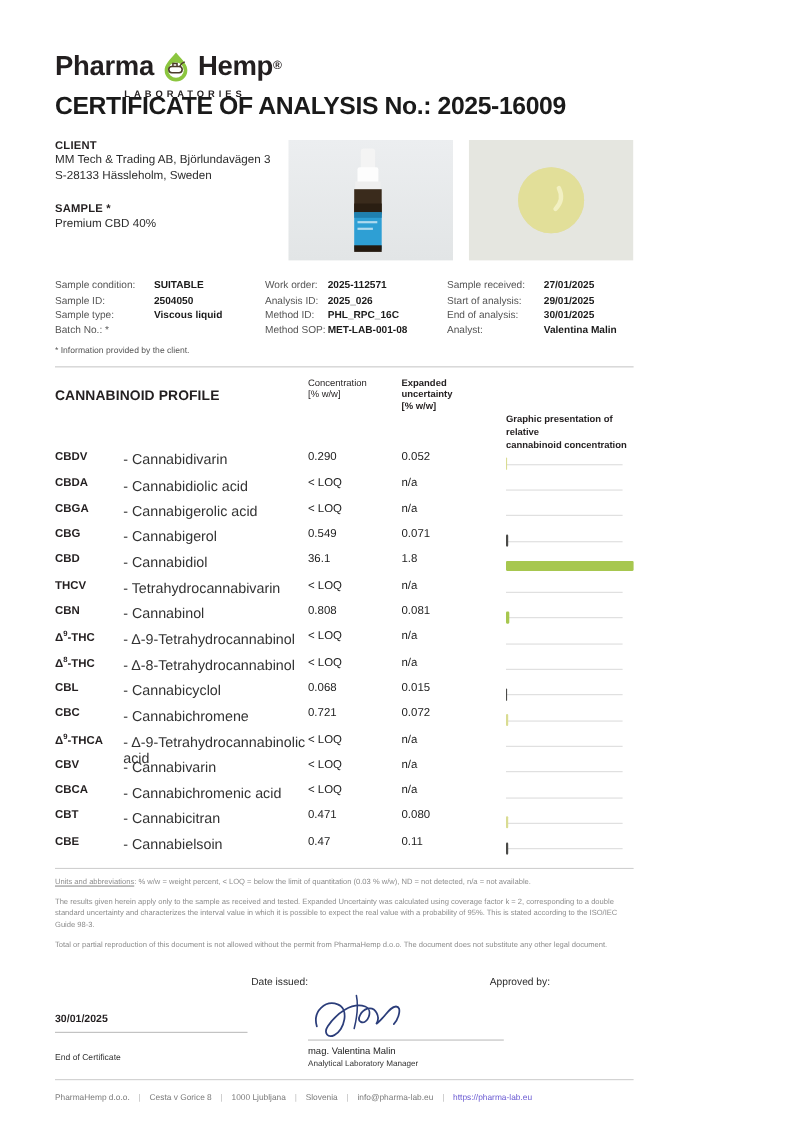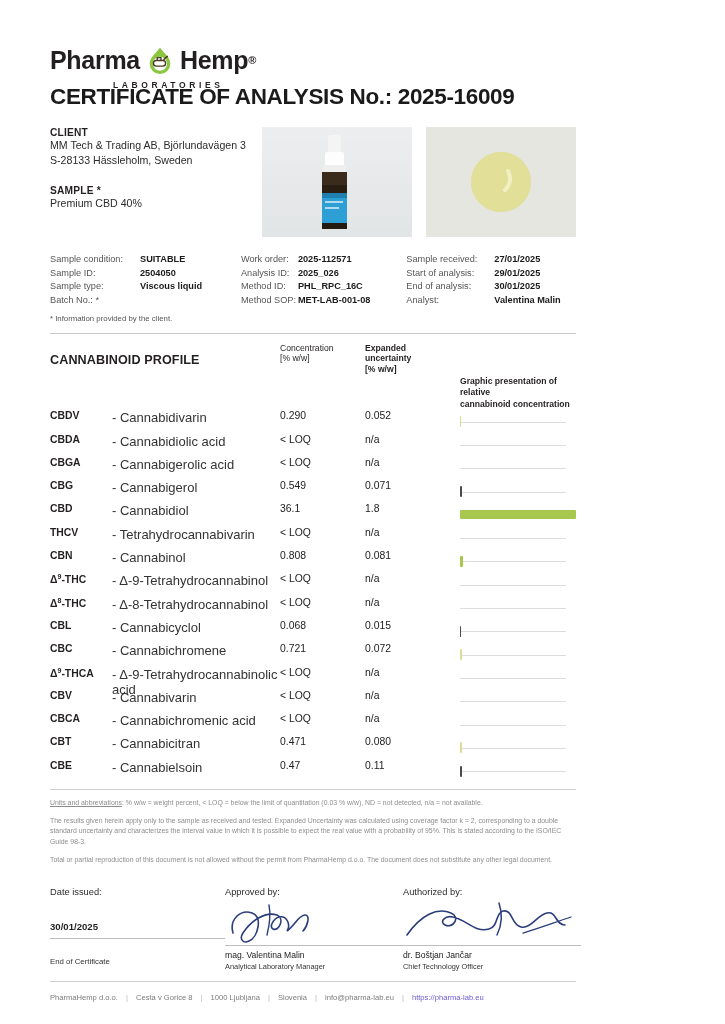--- a/index.html
+++ b/index.html
@@ -91,21 +91,21 @@
   .fn-rule { height: 1px; background: #d0d0d0; margin-top: 6px; }
   .fn { font-size: 6.9px; line-height: 10.2px; color: #8d8d8d; margin-top: 8px; }
   .fn .u { text-decoration: underline; }
 
   
   .sign-area { margin-top: 22px; display: flex; }
   .sig-col { position: relative; }
   .sig-col.a { width: 230px; }
   .sig-col.b { width: 220px; }
   .sig-col.c { flex: 1; }
-  .sig-label { font-size: 9.3px; color: #2b2b2b; }
+  .sig-label { font-size: 9.3px; color: #2b2b2b; text-align: right; }
   .sig-date { font-size: 9.6px; font-weight: bold; margin-top: 24px; }
   .sig-line { height: 1px; background: #bdbdbd; margin-top: 6px; width: 175px; }
   .sig-line.w2 { width: 178px; }
   .sig-name { font-size: 8.6px; margin-top: 4px; color: #222; }
   .sig-role { font-size: 7.4px; margin-top: 2px; color: #333; }
   .sig-ink { position: absolute; left: 0; top: 12px; width: 190px; height: 48px; }
   .sig-ink svg { display: block; overflow: visible; }
   .end-cert { font-size: 7.8px; color: #333; margin-top: 18px; }
 
   
@@ -433,33 +433,20 @@
         <svg viewBox="0 0 190 50" width="190" height="50">
           <path d="M8 34 C4 20 16 10 27 14 C38 18 33 38 24 42 C18 45 14 40 18 34 C26 22 40 12 52 16 C60 19 54 33 48 30 C44 28 48 20 54 18 C62 16 66 26 62 32 C70 26 74 16 80 16 C86 16 82 28 78 32" fill="none" stroke="#2b3d7a" stroke-width="1.6" stroke-linecap="round"></path>
           <path d="M44 6 C46 16 44 28 42 36" fill="none" stroke="#2b3d7a" stroke-width="1.4" stroke-linecap="round"></path>
         </svg>
       </div>
       <div class="sig-line w2" style="margin-top:48px"></div>
       <div class="sig-name">mag. Valentina Malin</div>
       <div class="sig-role">Analytical Laboratory Manager</div>
     </div>
 
-    <div class="sig-col c">
-      <div class="sig-label">Authorized by:</div>
-      <div class="sig-ink">
-        <svg viewBox="0 0 190 50" width="190" height="50">
-          <path d="M4 36 C18 16 34 8 48 14 C58 18 50 30 42 26 C36 23 42 16 50 18 C64 21 72 34 86 30 C96 27 92 14 100 12 C110 10 108 26 118 28 C128 30 134 16 144 14 C154 12 152 26 162 26" fill="none" stroke="#2b3d7a" stroke-width="1.6" stroke-linecap="round"></path>
-          <path d="M96 4 C100 16 98 28 94 36" fill="none" stroke="#2b3d7a" stroke-width="1.5" stroke-linecap="round"></path>
-          <path d="M120 34 C134 30 150 24 168 18" fill="none" stroke="#2b3d7a" stroke-width="1.3" stroke-linecap="round"></path>
-        </svg>
-      </div>
-      <div class="sig-line w2" style="margin-top:48px"></div>
-      <div class="sig-name">dr. Boštjan Jančar</div>
-      <div class="sig-role">Chief Technology Officer</div>
-    </div>
   </div>
 
   <div class="footer-rule"></div>
   <div class="footer">
     <span>PharmaHemp d.o.o.</span>
     <span class="sep">|</span>
     <span>Cesta v Gorice 8</span>
     <span class="sep">|</span>
     <span>1000 Ljubljana</span>
     <span class="sep">|</span>

